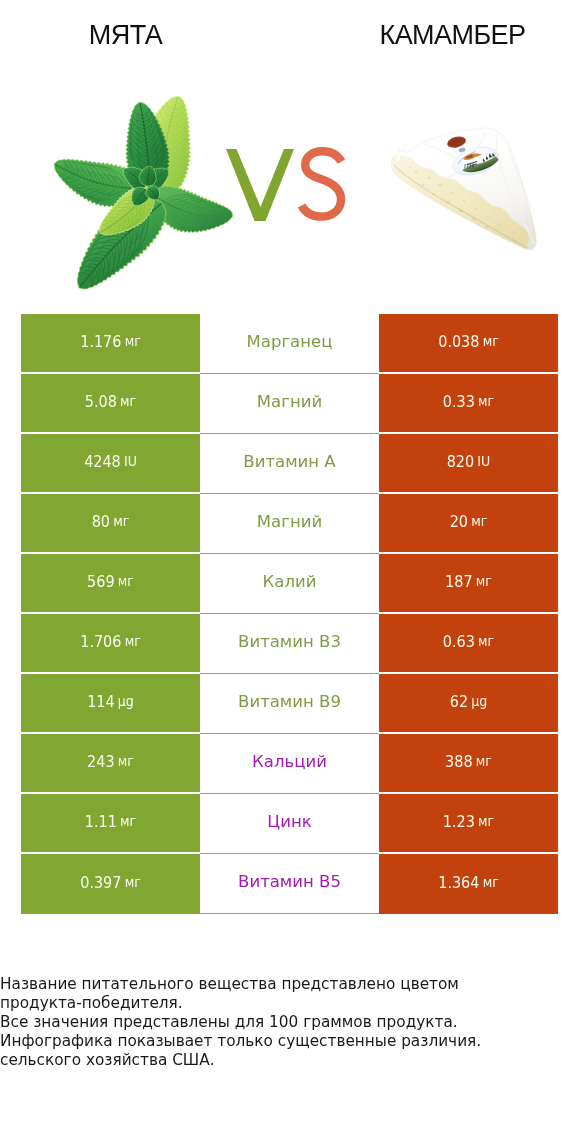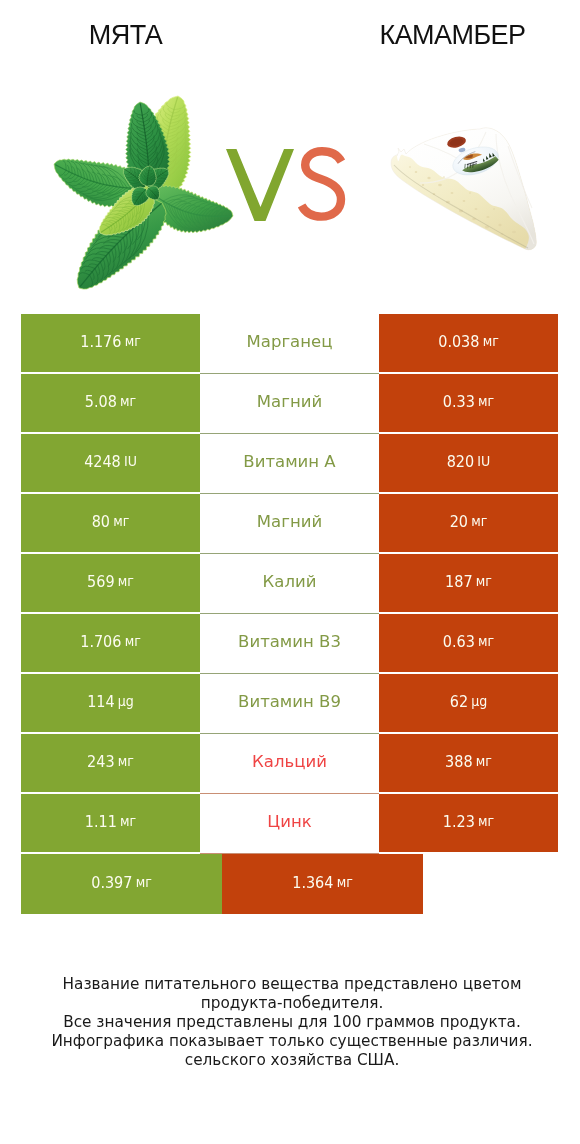--- a/index.html
+++ b/index.html
@@ -27,24 +27,24 @@
   .val{font-size:16px;color:#fcfcf0;white-space:nowrap;
        font-family:"DejaVu Sans Condensed","Liberation Sans",sans-serif;font-weight:400;}
   .val.u{font-size:14px;margin-left:3.2px;}
   .c-l{background:#82a632;border-bottom:2px solid #fff;}
   .c-r{background:#c2410c;border-bottom:2px solid #fff;}
   .c-m{background:#fff;border-bottom:1.1px solid #96a477;}
   .c-m.og{border-bottom-color:#c98f74;}
   .lbl{font-size:16.5px;white-space:nowrap;
        font-family:"DejaVu Sans","Liberation Sans",sans-serif;text-align:center;}
   .lbl.g{color:#839a46;}
-  .lbl.o{color:#ef4444;}
+  .lbl.o{color:#a21caf;}
   .row:last-child .c-l,.row:last-child .c-r{border-bottom:none;}
 
-  .foot{position:absolute;left:8px;top:974.5px;width:568px;text-align:center;
+  .foot{position:absolute;left:0;top:974.5px;width:568px;text-align:left;
         font-size:15.3px;line-height:19.05px;color:#1a1a1a;
         font-family:"DejaVu Sans","Liberation Sans",sans-serif;}
   .foot p{margin:0;}
 </style>
 </head>
 <body>
 
 <div class="page">
 
   <div class="hdr" id="title-left">МЯТА</div>
@@ -681,20 +681,23 @@
         <div class="cell c-r">
           <span class="val">1.23</span>
           <span class="val u">мг</span>
         </div>
       </div>
       <div class="row">
         <div class="cell c-l">
           <span class="val">0.397</span>
           <span class="val u">мг</span>
         </div>
+        <div class="cell c-m og">
+          <span class="lbl o">Витамин B5</span>
+        </div>
         <div class="cell c-r">
           <span class="val">1.364</span>
           <span class="val u">мг</span>
         </div>
       </div>
     </div>
 
   <div class="foot" id="foot">
       <p>Название питательного вещества представлено цветом</p>
       <p>продукта-победителя.</p>

